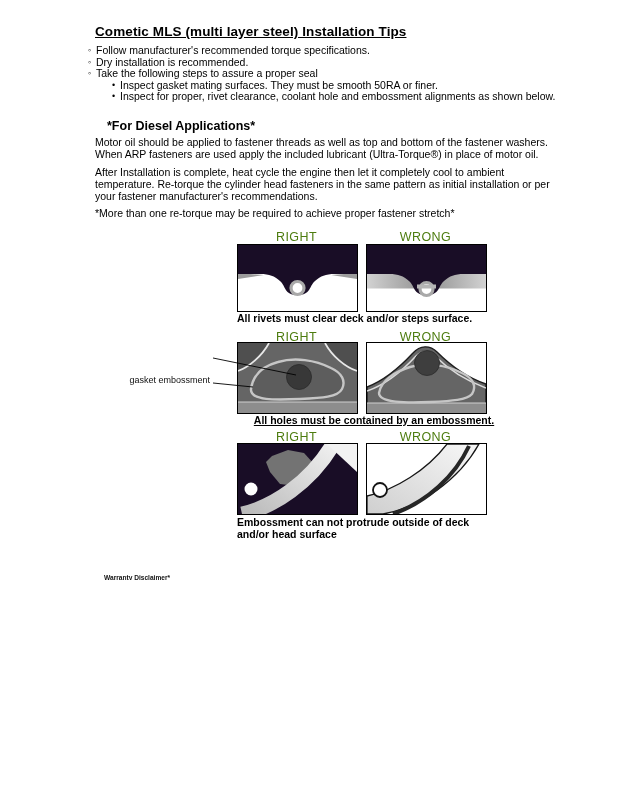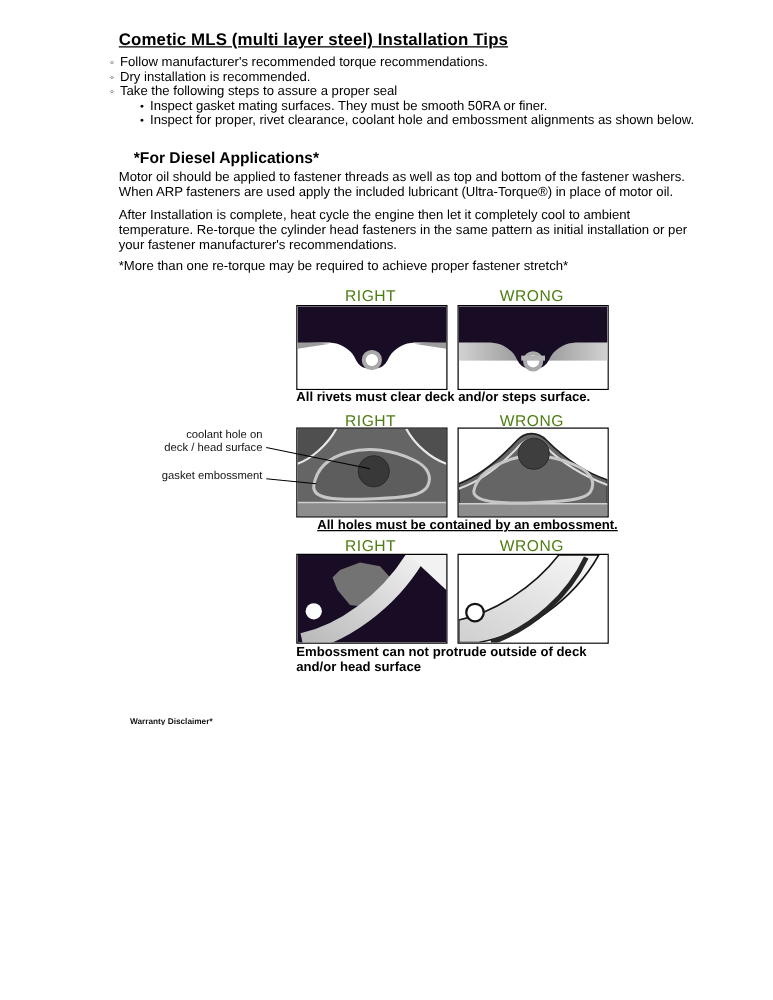--- a/index.html
+++ b/index.html
@@ -29,21 +29,21 @@
 </head>
 <body>
 
 <div class="page">
 
   <div class="abs title">Cometic MLS (multi layer steel) Installation Tips</div>
 
   <div class="abs tips">
     <div class="tip-row">
       <span class="mk">◦</span>
-      <span>Follow manufacturer's recommended torque recommendations.</span>
+      <span>Follow manufacturer's recommended torque specifications.</span>
     </div>
     <div class="tip-row">
       <span class="mk">◦</span>
       <span>Dry installation is recommended.</span>
     </div>
     <div class="tip-row">
       <span class="mk">◦</span>
       <span>Take the following steps to assure a proper seal</span>
     </div>
     <div class="tip-row sub">
@@ -85,22 +85,20 @@
     <path d="M0,0 H119 V29 H97 C87,29 83,31 77,36 C71,41 73,50 59.5,50 C46,50 48,41 42,36 C36,31 32,29 22,29 H0 Z" fill="#190d26"></path>
     <circle cx="59.5" cy="44" r="6.5" fill="#ffffff" stroke="#a9a9a9" stroke-width="3.2"></circle>
     <rect x="50" y="39.5" width="19" height="4" fill="#b5b5b5"></rect>
   </svg>
 
   <div class="abs caption" style="left:237px;top:312px;">All rivets must clear deck and/or steps surface.</div>
 
   <div class="abs fig-label" style="left:237px;top:330px;">RIGHT</div>
   <div class="abs fig-label" style="left:366px;top:330px;">WRONG</div>
 
-  <div class="abs ann" style="left:96px;top:342px;">coolant hole on
-deck / head surface</div>
   <div class="abs ann" style="left:96px;top:375px;">gasket embossment</div>
 
   <svg class="abs figsvg" style="left:237px;top:342px;" width="119" height="70" viewBox="0 0 119 70" aria-hidden="true">
     <rect x="0" y="0" width="119" height="70" fill="#656565"></rect>
     <rect x="0" y="59" width="119" height="11" fill="#8d8d8d"></rect>
     <line x1="0" y1="59" x2="119" y2="59" stroke="#cfcfcf" stroke-width="1.2"></line>
     <path d="M0,0 H31 C24,13 11,24 0,28 Z" fill="#4f4f4f"></path>
     <path d="M31,0 C24,13 11,24 0,28" stroke="#e8e8e8" stroke-width="1.8" fill="none"></path>
     <path d="M119,0 H87 C94,13 107,24 119,28 Z" fill="#4f4f4f"></path>
     <path d="M87,0 C94,13 107,24 119,28" stroke="#e8e8e8" stroke-width="1.8" fill="none"></path>

